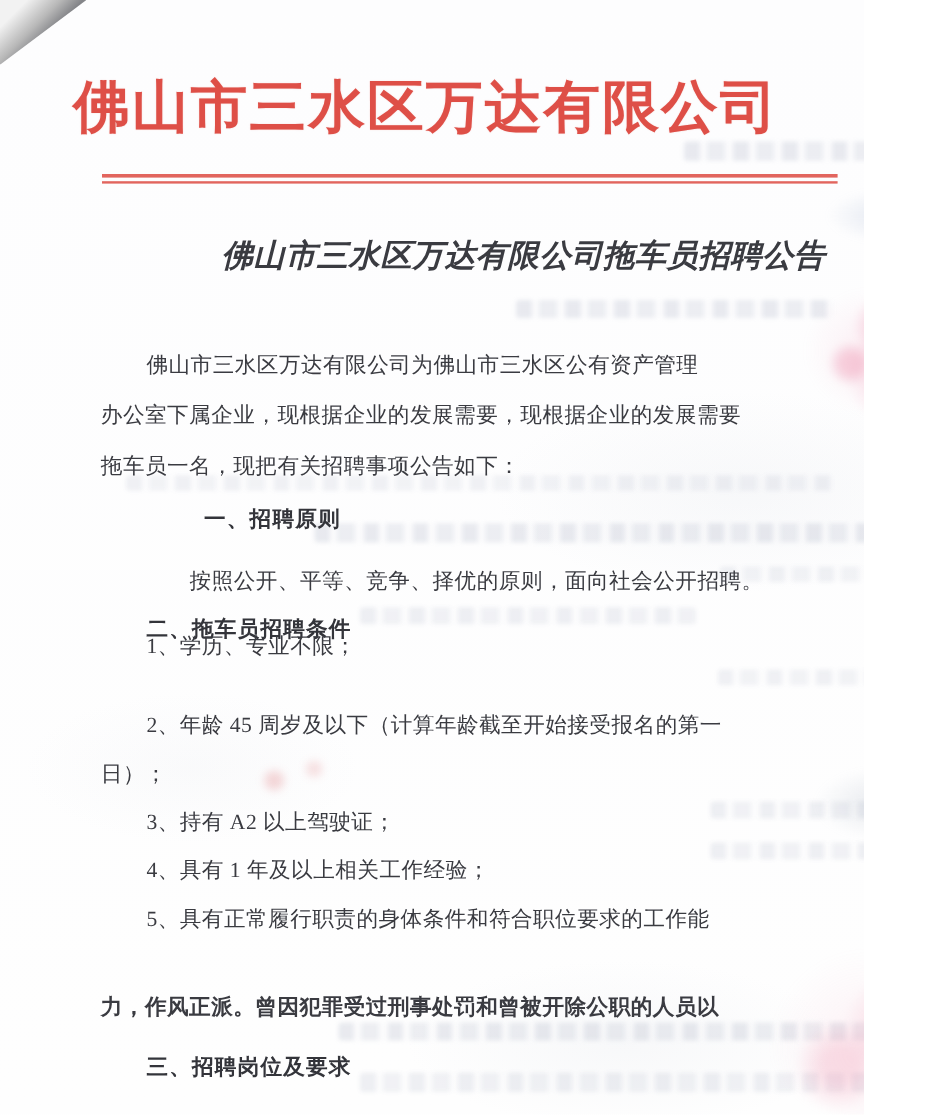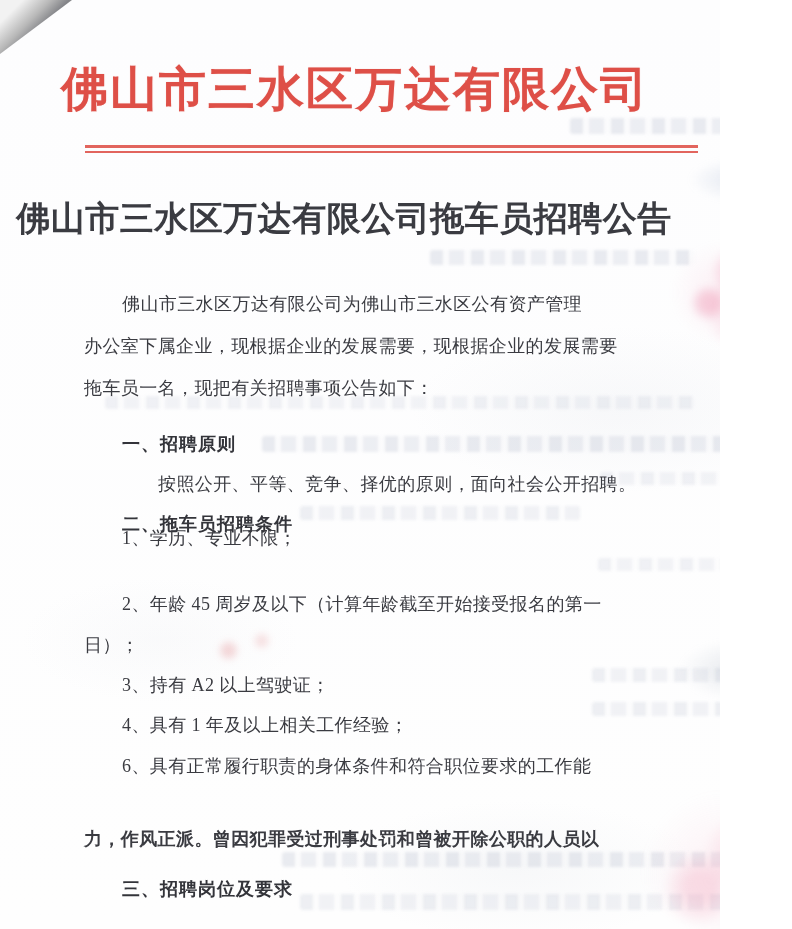--- a/index.html
+++ b/index.html
@@ -56,25 +56,26 @@
   .red-rule {
     position: absolute;
     left: 85px; top: 145px;
     width: 613px; height: 3px;
     border-top: 3px solid #e2655e;
     border-bottom: 2px solid #e2655e;
   }
   .doc-title {
     position: absolute;
     left: 0; right: 32px; top: 196px;
-    text-align: center;
-    font-size: 34px;
+    text-align: right;
+    font-size: 26px;
     font-weight: bold;
     letter-spacing: 0.5px;
     color: #3a3b41;
+    font-style: italic;
   }
 
   .line {
     position: absolute;
     left: 84px;
     font-size: 18px;
     line-height: 27px;
     letter-spacing: 0.4px;
     color: #3a3b41;
     white-space: nowrap;
@@ -159,25 +160,25 @@
 
   <div class="smudge pink-a"></div>
   <div class="smudge pink-b"></div>
   <div class="smudge red-mark"></div>
   <div class="smudge blue-edge"></div>
   <div class="smudge gray-edge"></div>
 
   <div class="line indent" style="top:291px;">佛山市三水区万达有限公司为佛山市三水区公有资产管理</div>
   <div class="line" style="top:333px;">办公室下属企业，现根据企业的发展需要，现根据企业的发展需要</div>
   <div class="line" style="top:375px;">拖车员一名，现把有关招聘事项公告如下：</div>
-  <div class="line indent heading" style="top:431px;">一、招聘原则</div>
+  <div class="line indent heading" style="top:419px;margin-left:48px;">一、招聘原则</div>
   <div class="line indent" style="top:471px;margin-left:36px;">按照公开、平等、竞争、择优的原则，面向社会公开招聘。</div>
   <div class="line indent heading" style="top:511px;">二、拖车员招聘条件</div>
   <div class="line indent" style="top:525px;">1、学历、专业不限；</div>
   <div class="line indent" style="top:591px;">2、年龄 45 周岁及以下（计算年龄截至开始接受报名的第一</div>
   <div class="line" style="top:632px;">日）；</div>
   <div class="line indent" style="top:672px;">3、持有 A2 以上驾驶证；</div>
   <div class="line indent" style="top:712px;">4、具有 1 年及以上相关工作经验；</div>
-  <div class="line indent" style="top:753px;">6、具有正常履行职责的身体条件和符合职位要求的工作能</div>
+  <div class="line indent" style="top:753px;">5、具有正常履行职责的身体条件和符合职位要求的工作能</div>
   <div class="line" style="top:826px;font-weight:bold;">力，作风正派。曾因犯罪受过刑事处罚和曾被开除公职的人员以</div>
   <div class="line indent heading" style="top:876px;">三、招聘岗位及要求</div>
 
 </div>
 
 </body></html>

